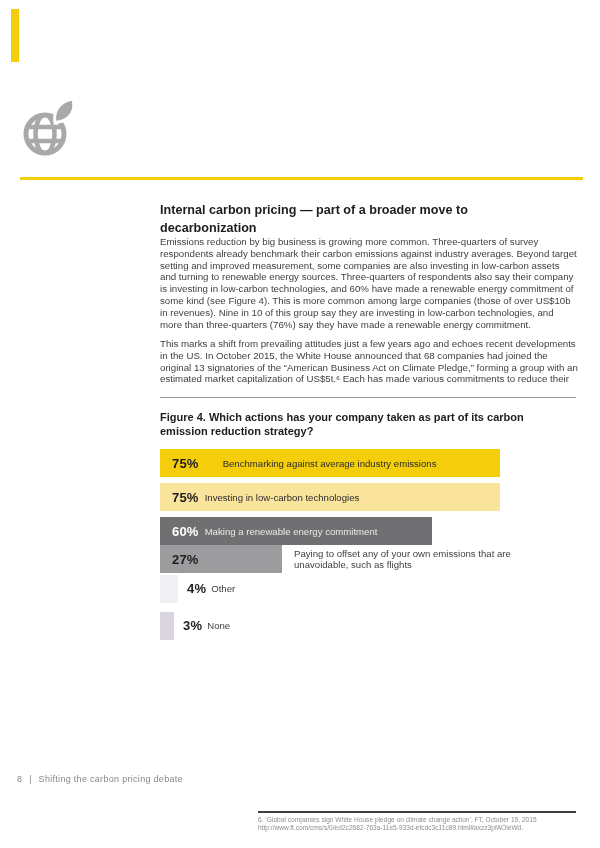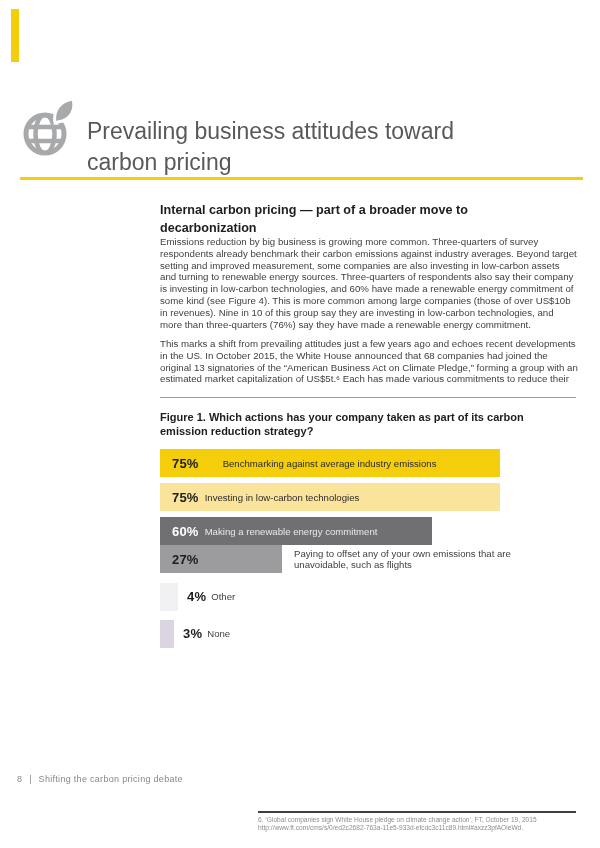--- a/index.html
+++ b/index.html
@@ -57,56 +57,52 @@
       <circle cx="25" cy="37" r="19" fill="none" stroke="#A8A9AB" stroke-width="5"></circle>
       <g clip-path="url(#gclip)" stroke="#A8A9AB" stroke-width="4.5" fill="none">
         <line x1="4" y1="30" x2="46" y2="30"></line>
         <line x1="4" y1="44" x2="46" y2="44"></line>
         <ellipse cx="25" cy="37" rx="9.5" ry="19"></ellipse>
       </g>
       <path d="M35 26 C33 13 40 4 53 2 C56 13 51 23 38 25 Z" fill="#A8A9AB" stroke="#ffffff" stroke-width="3"></path>
     </svg>
   </div>
 
-  <h1 class="page-title">
-    <span>Prevailing business attitudes toward</span><br>
-    <span>carbon pricing</span>
-  </h1>
 
   <div class="title-rule"></div>
 
   <h2 class="col section-heading">Internal carbon pricing — part of a broader move to decarbonization</h2>
 
   <p class="col body-para para1">Emissions reduction by big business is growing more common. Three-quarters of survey respondents already benchmark their carbon emissions against industry averages. Beyond target setting and improved measurement, some companies are also investing in low-carbon assets and turning to renewable energy sources. Three-quarters of respondents also say their company is investing in low-carbon technologies, and 60% have made a renewable energy commitment of some kind (see Figure 4). This is more common among large companies (those of over US$10b in revenues). Nine in 10 of this group say they are investing in low-carbon technologies, and more than three-quarters (76%) say they have made a renewable energy commitment.</p>
   <p class="col body-para para2">This marks a shift from prevailing attitudes just a few years ago and echoes recent developments in the US. In October 2015, the White House announced that 68 companies had joined the original 13 signatories of the “American Business Act on Climate Pledge,” forming a group with an estimated market capitalization of US$5t.⁶  Each has made various commitments to reduce their</p>
 
   <div class="col divider"></div>
 
-  <div class="col figure-title">Figure 1. Which actions has your company taken as part of its carbon emission reduction strategy?</div>
+  <div class="col figure-title">Figure 4. Which actions has your company taken as part of its carbon emission reduction strategy?</div>
 
   <div class="col chart" id="chart">
       <div class="bar-row" style="margin-bottom: 6px;">
         <div class="bar" style="width: 340px; background: rgb(245, 206, 11);">
           <span class="pct" style="color: rgb(29, 29, 31);">75%</span>
           <span class="lbl" style="color: rgb(43, 43, 45); padding-left: 18px;">Benchmarking against average industry emissions</span>
         </div>
       </div>
       <div class="bar-row" style="margin-bottom: 6px;">
         <div class="bar" style="width: 340px; background: rgb(250, 228, 155);">
           <span class="pct" style="color: rgb(29, 29, 31);">75%</span>
           <span class="lbl" style="color: rgb(43, 43, 45);">Investing in low-carbon technologies</span>
         </div>
       </div>
       <div class="bar-row" style="margin-bottom: 0;">
         <div class="bar" style="width: 272px; background: rgb(112, 112, 114);">
           <span class="pct" style="color: rgb(255, 255, 255);">60%</span>
           <span class="lbl" style="color: rgb(233, 233, 233);">Making a renewable energy commitment</span>
         </div>
       </div>
-      <div class="bar-row" style="margin-bottom: 10px;">
+      <div class="bar-row" style="margin-bottom: 2px;">
         <div class="bar" style="width: 122px; background: rgb(156, 156, 158);">
           <span class="pct" style="color: rgb(29, 29, 31);">27%</span>
         </div>
         <div class="out-label" style="margin-left: 12px; width: 238px;">
           <span style="color: rgb(63, 63, 65);">Paying to offset any of your own emissions that are unavoidable, such as flights</span>
         </div>
       </div>
       <div class="bar-row" style="margin-bottom: 9px;">
         <div class="bar" style="width: 18px; background: rgb(240, 240, 242);"></div>
         <div class="out-label" style="margin-left: 9px;">

